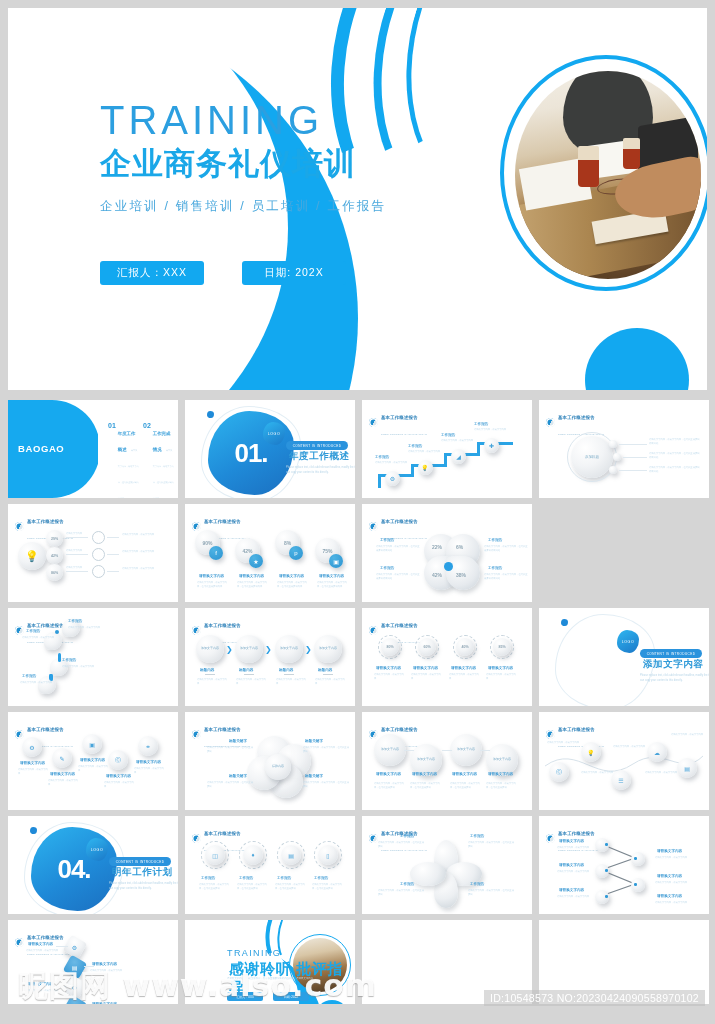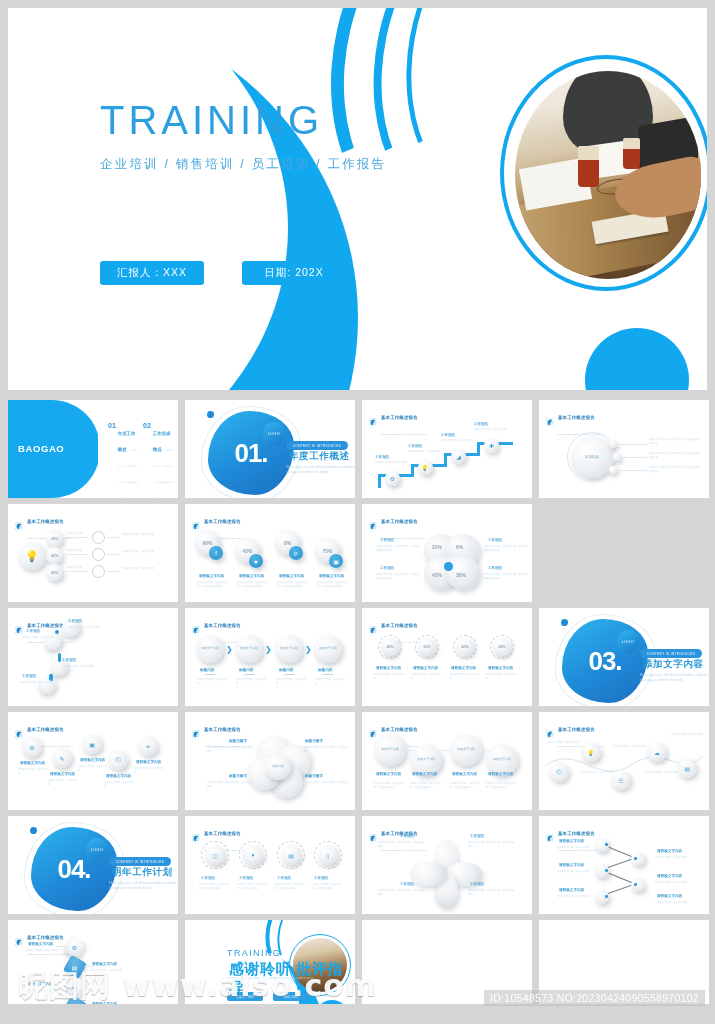--- a/index.html
+++ b/index.html
@@ -249,20 +249,21 @@
       <div class="hp-glass2"></div>
       <div class="hp-glasses"></div>
       <div class="hp-book"></div>
       <div class="hp-arm"></div>
     </div>
   </div>
   <div class="hero-dot"></div>
 
   <div class="hero-text">
     <div class="hero-title-en">TRAINING</div>
+    <div class="hero-title-cn">企业商务礼仪培训</div>
     <div class="hero-sub">企业培训 / 销售培训 / 员工培训 / 工作报告</div>
   </div>
   <div class="hero-meta">
     <div class="pill">汇报人：XXX</div>
     <div class="pill">日期: 202X</div>
   </div>
 </div>
 
 <div class="grid">
 
@@ -565,21 +566,20 @@
       <div class="lbl-d" style="left:49px;top:64px;width:32px;">请替换文字内容，修改文字内容</div>
       <div class="lbl" style="left:89px;top:58px;">请替换文字内容</div>
       <div class="lbl-d" style="left:87px;top:64px;width:32px;">请替换文字内容，修改文字内容</div>
       <div class="lbl" style="left:126px;top:58px;">请替换文字内容</div>
       <div class="lbl-d" style="left:124px;top:64px;width:32px;">请替换文字内容，修改文字内容</div>
     </div>
 
     <div class="thumb">
       <div class="blob-tiny" style="left:22px;top:11px;"></div>
       <div class="blob-ring" style="left:16px;top:6px;"></div>
-      <div class="blob" style="left:23px;top:11px;">03.</div>
       <div class="blob-logo" style="left:78px;top:22px;">LOGO</div>
       <div class="sec-badge" style="left:101px;top:41px;">CONTENT IS INTRODUCED</div>
       <div class="sec-title" style="left:104px;top:50px;">添加文字内容</div>
       <div class="sec-desc" style="left:101px;top:66px;">Please replace text, click add relevant headline, modify the text content, also can copy your content to this directly.</div>
     </div>
   </div>
 
   <div class="row">
 
     <div class="thumb">

